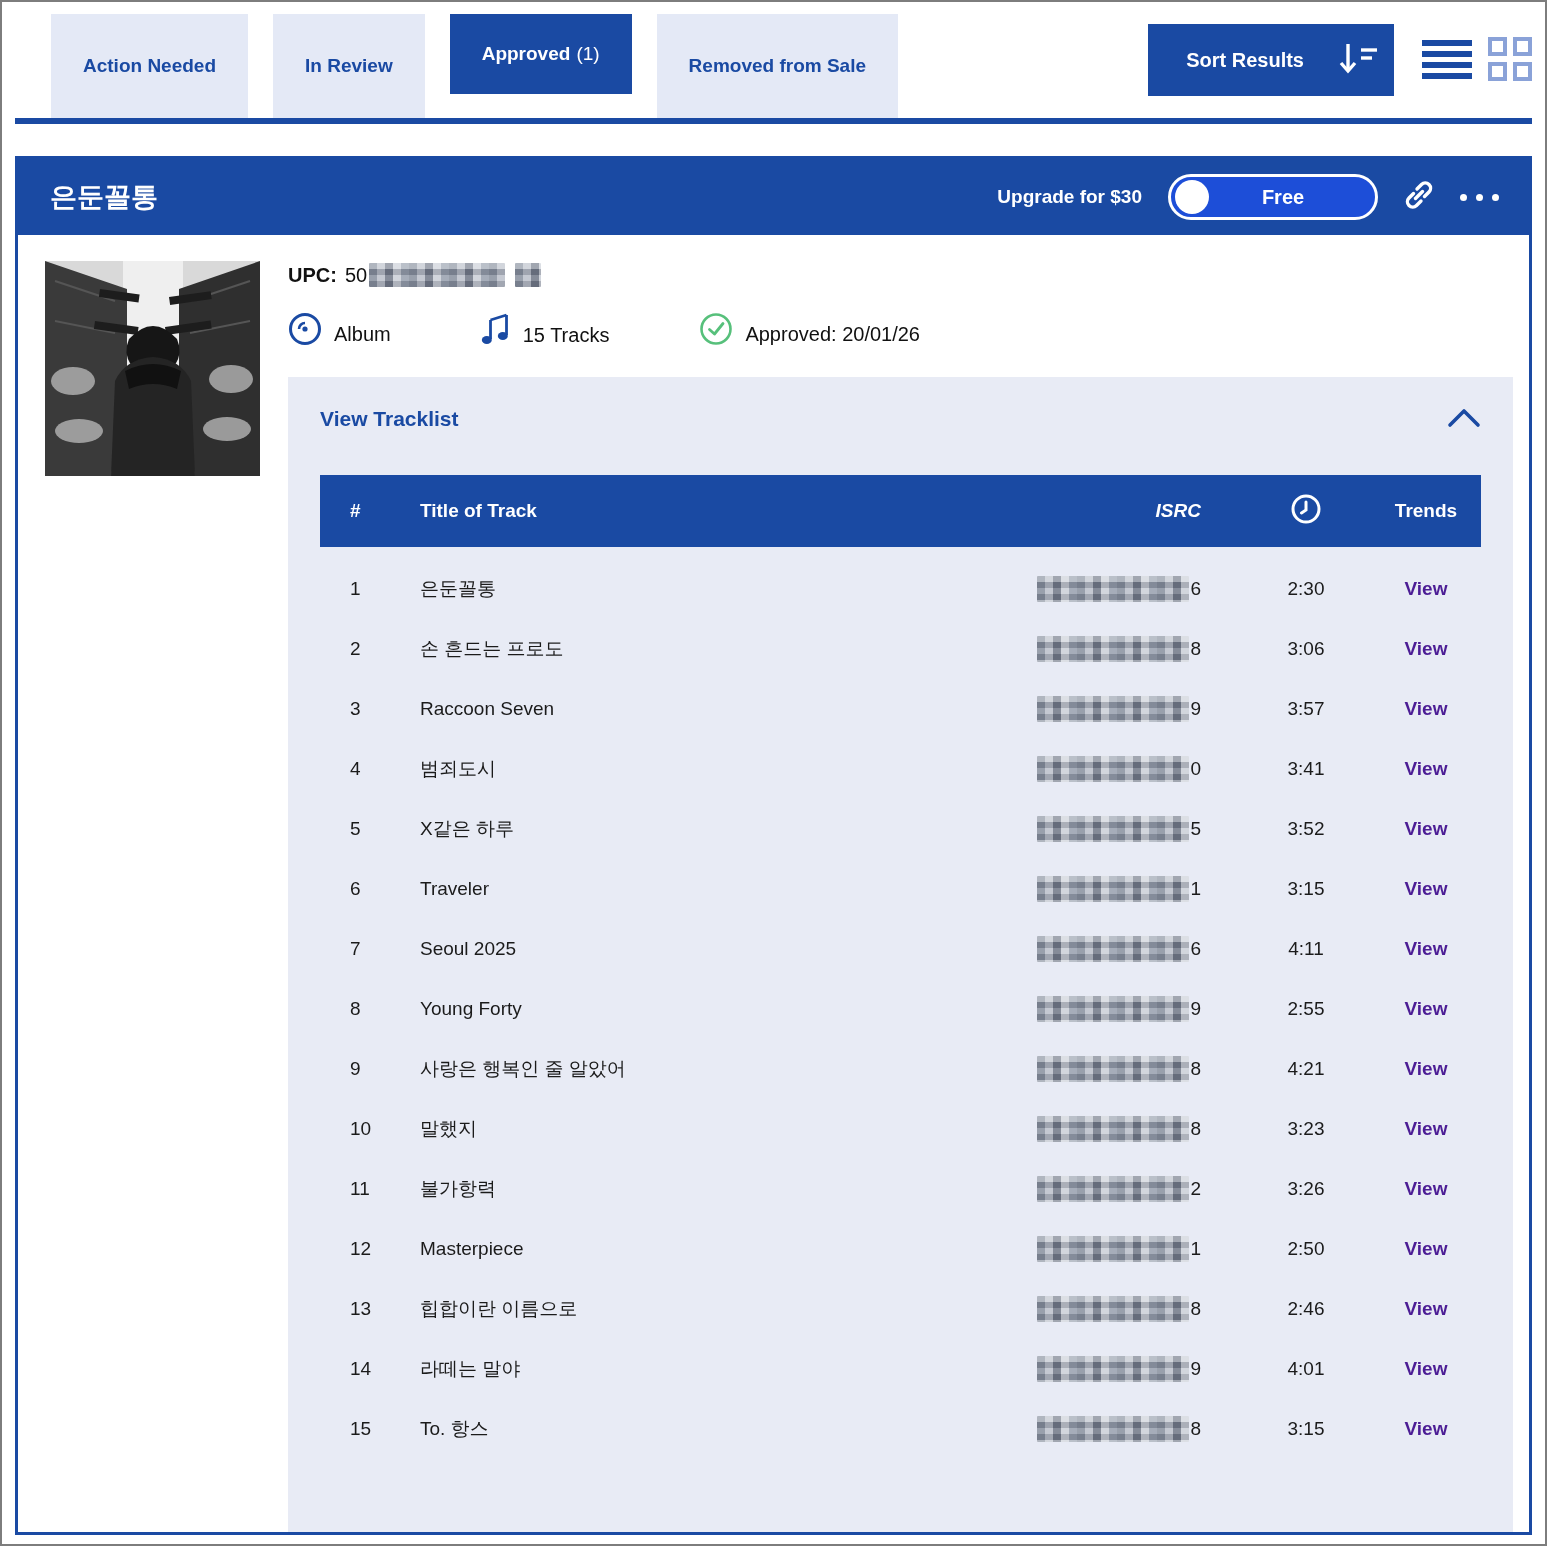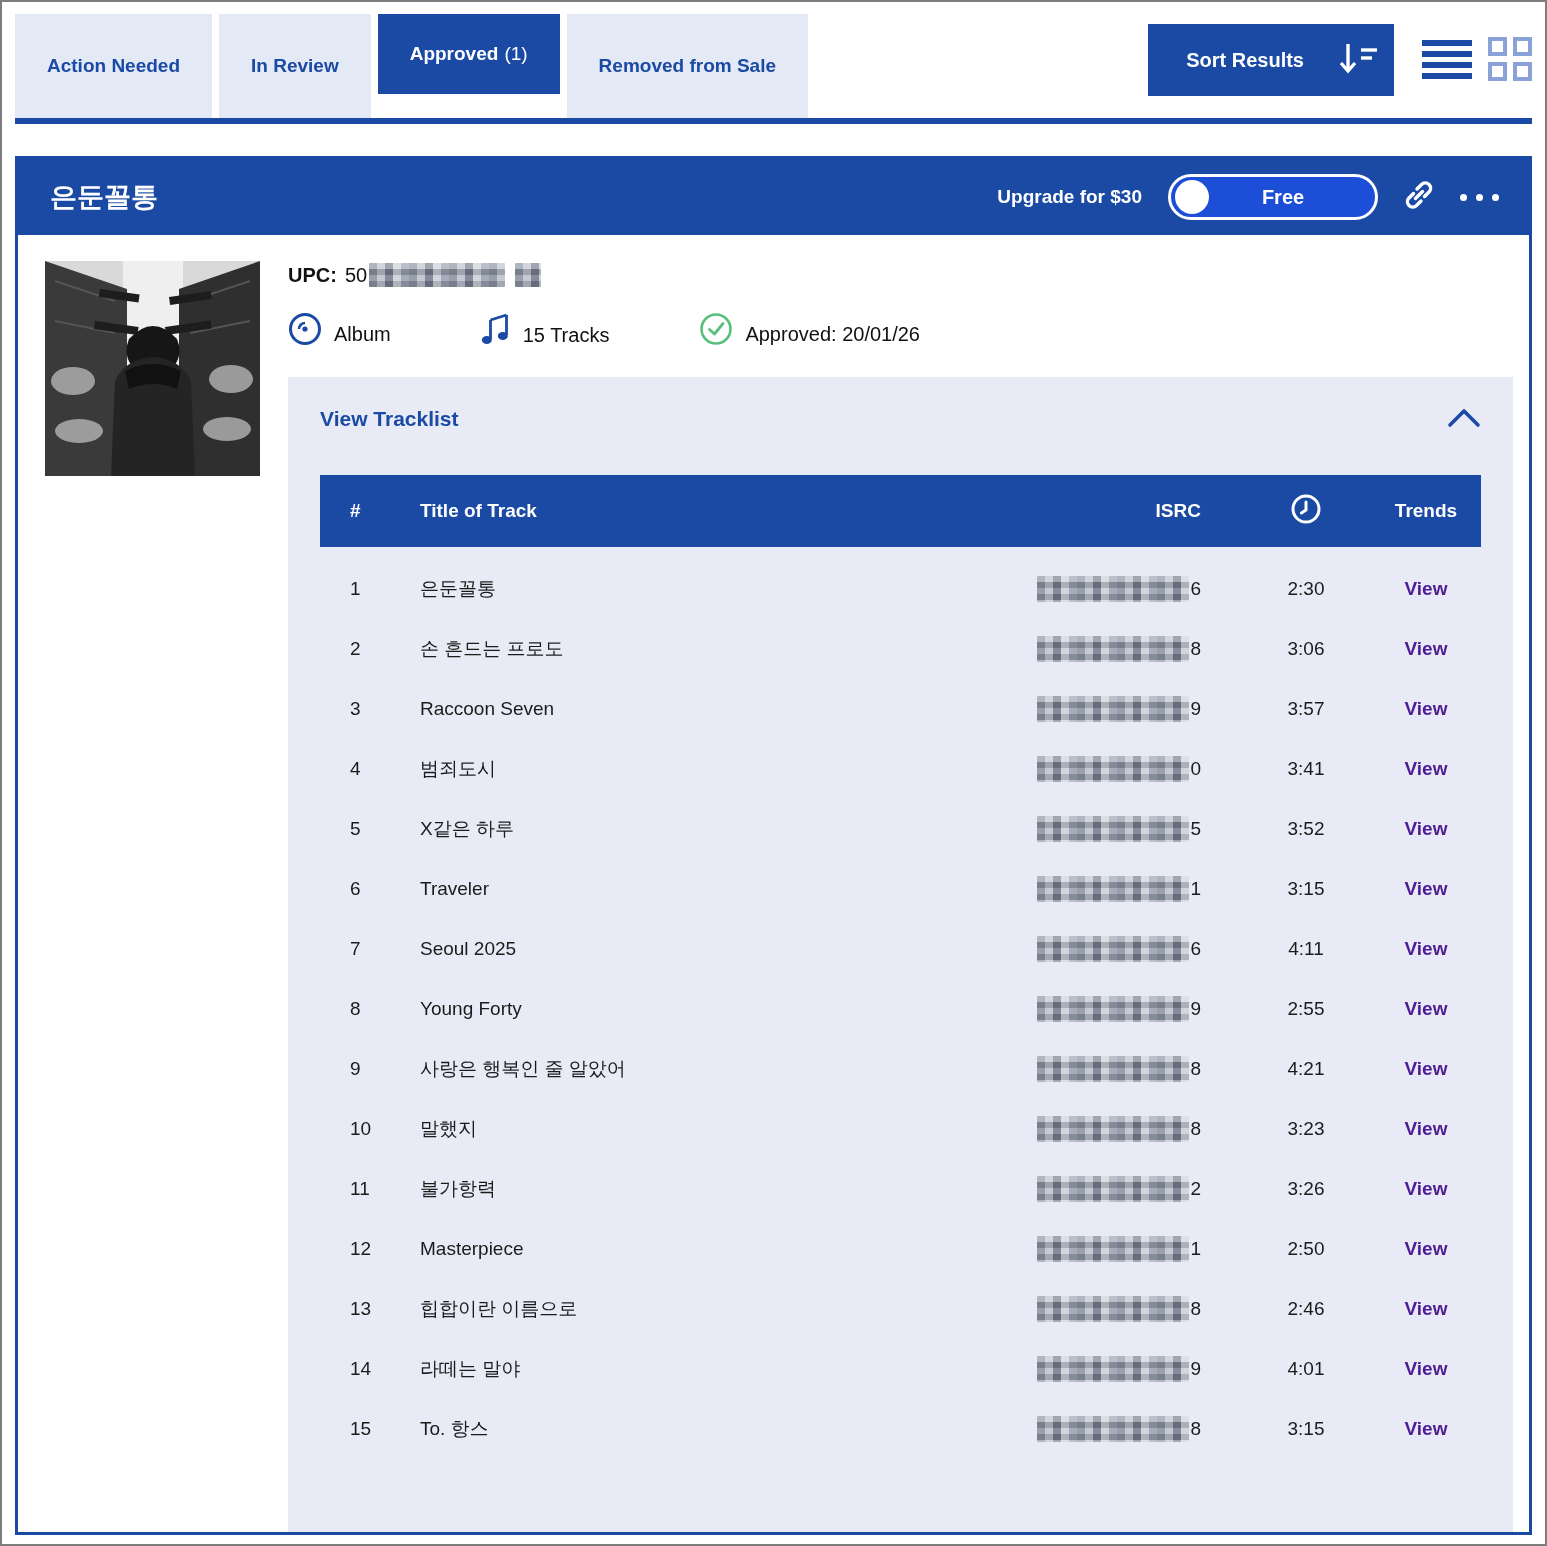--- a/index.html
+++ b/index.html
@@ -9,21 +9,21 @@
     border:2px solid #7d7d7d; position:relative; overflow:hidden;
   }
   
   .topbar {
     position:relative; height:122px; padding:12px 13px 0 13px;
     display:flex; justify-content:space-between; align-items:flex-start;
   }
   .topbar .underline {
     position:absolute; left:13px; right:13px; bottom:0; height:6px; background:#1a4aa3;
   }
-  .tabs { display:flex; gap:7px; height:110px; }
+  .tabs { display:flex; gap:25px; height:110px;margin-left:36px; }
   .tab {
     background:#e4e9f6; color:#1a4aa3; font-weight:bold; font-size:19px;
     display:flex; align-items:center; justify-content:center;
     padding:0 32px; height:104px; cursor:pointer; white-space:nowrap;
   }
   .tab.active { background:#1a4aa3; color:#ffffff; height:80px; position:relative; z-index:1; }
   .tab .count { font-weight:normal; margin-left:6px; }
   .controls { display:flex; align-items:center; gap:24px; margin-top:10px; }
   .btn-sort {
     background:#1a4aa3; color:#fff; font-weight:bold; font-size:20px;
@@ -89,21 +89,21 @@
   .collapse-btn { background:none; border:none; cursor:pointer; display:flex; }
   .tl-table { margin-top:44px; }
   .tl-grid {
     display:grid; grid-template-columns:100px 1fr 300px 130px 110px;
     align-items:center;
   }
   .tl-header {
     background:#1a4aa3; color:#fff; height:72px; font-size:19px; font-weight:bold;
   }
   .tl-header .c-num { padding-left:30px; }
-  .tl-header .c-isrc { text-align:right; padding-right:40px; }
+  .tl-header .c-isrc { text-align:right; padding-right:40px;font-style:italic; }
   .tl-header .c-time { display:flex; justify-content:center; }
   .tl-header .c-trends { text-align:center; }
   .tl-rows { margin-top:12px; }
   .tl-row { height:60px; font-size:19px; color:#1b1b1b; }
   .tl-row .c-num { padding-left:30px; }
   .tl-row .c-isrc { text-align:right; padding-right:40px; white-space:nowrap; }
   .isrc-blur { width:152px; height:26px; vertical-align:-7px; }
   .isrc-suffix { margin-left:1px; }
   .tl-row .c-time { text-align:center; }
   .tl-row .c-trends { text-align:center; }

